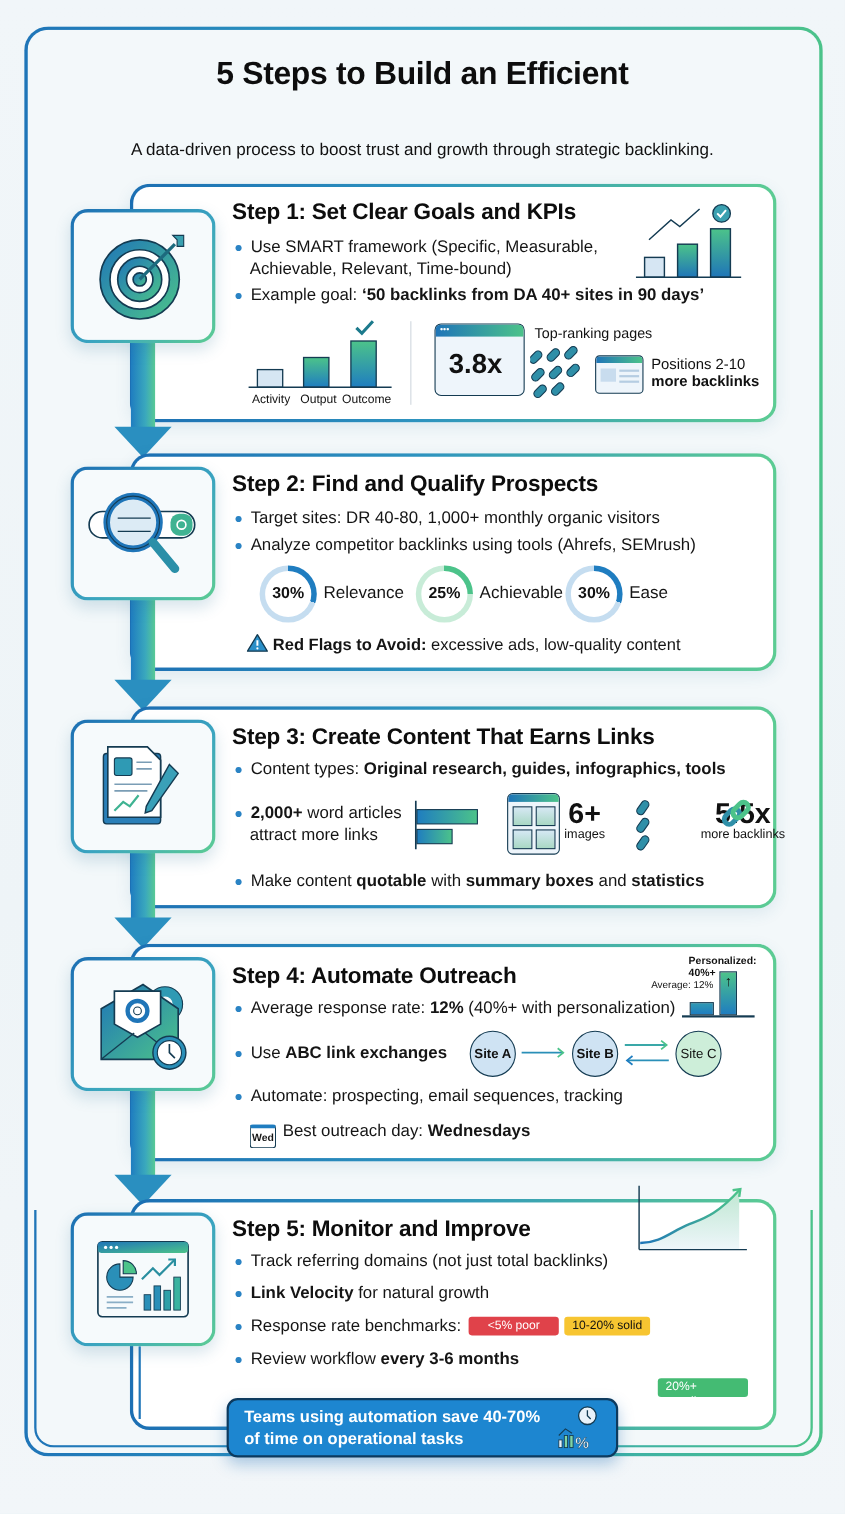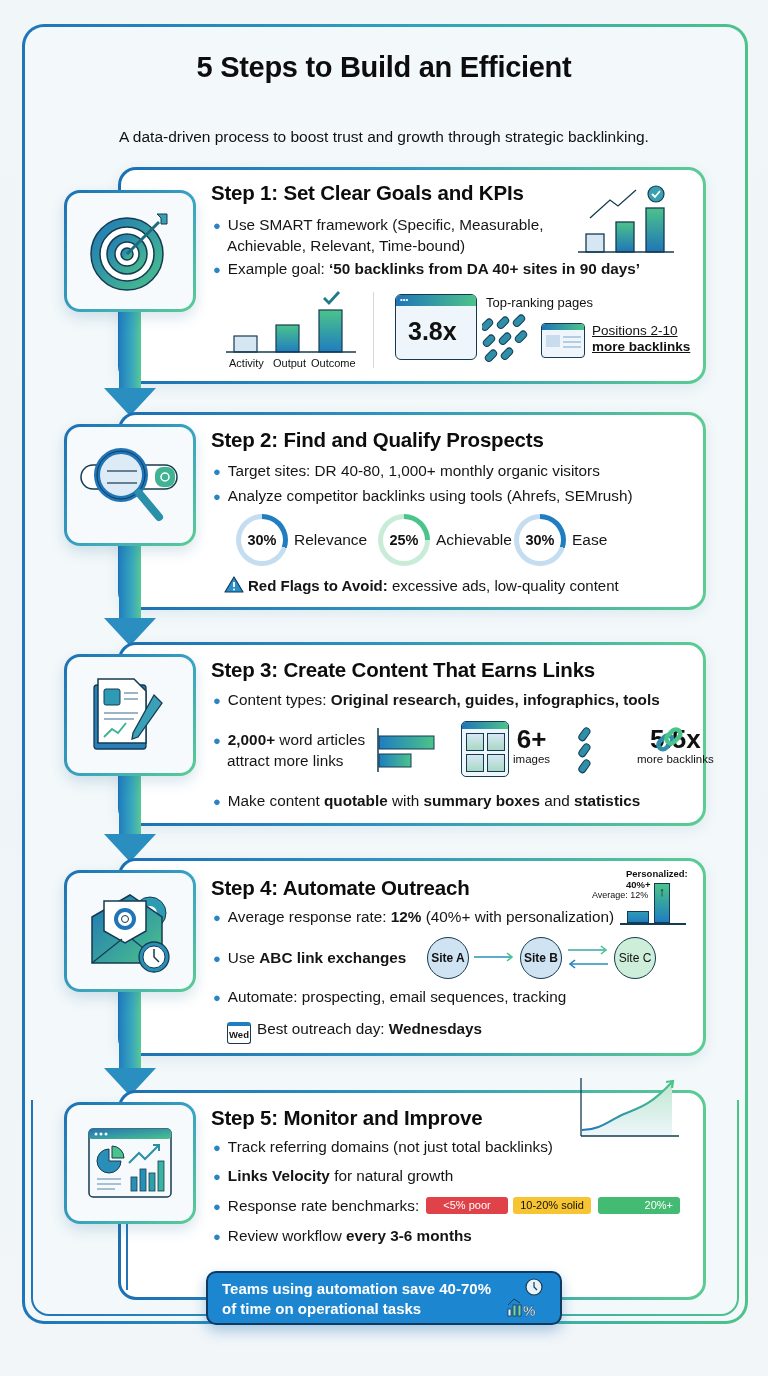--- a/index.html
+++ b/index.html
@@ -179,21 +179,21 @@
   </g>
 </svg>
 <div class="abs" style="left:486px; top:295px; font-size:13px;">Top-ranking pages</div>
 <div class="abs" style="left:541px; top:323px; width:44px; height:35px; border:1.5px solid #143b52; border-radius:4px; background:#eef5fb; overflow:hidden;">
   <div style="height:6px; background:linear-gradient(90deg,#1f75b8,#4cc38a);"></div>
   <div style="position:absolute; left:4px; top:11px; width:14px; height:12px; background:#c8dcee;"></div>
   <div style="position:absolute; left:21px; top:12px; width:18px; height:2px; background:#b5cde2;"></div>
   <div style="position:absolute; left:21px; top:17px; width:18px; height:2px; background:#b5cde2;"></div>
   <div style="position:absolute; left:21px; top:22px; width:18px; height:2px; background:#b5cde2;"></div>
 </div>
-<div class="abs" style="left:592px; top:323px; font-size:13.5px; line-height:16px;text-decoration:underline;">
+<div class="abs" style="left:592px; top:323px; font-size:13.5px; line-height:16px;">
   <div>Positions 2-10</div>
   <div style="font-weight:700">more backlinks</div>
 </div>
 
 <div class="abs card" style="left:118px; top:412px; width:588px; height:198px;"></div>
 <div class="abs stem" style="left:119px; top:540px; height:80px;"></div>
 <div class="abs arrowhead" style="left:104px; top:618px;"></div>
 <div class="abs icon-box" style="left:64px; top:424px;">
   <svg width="110" height="100" viewBox="0 0 110 100">
     <rect x="6" y="30" width="96" height="24" rx="12" fill="#fff" stroke="#143b52" stroke-width="1.5"></rect>
@@ -405,28 +405,28 @@
         <stop offset="1" stop-color="#eef6fa"></stop>
       </linearGradient>
     </defs>
   <path d="M2 54 C20 54, 30 44, 44 38 C58 32, 70 30, 92 6 L92 60 L2 60 Z" fill="url(#ga)"></path>
   <path d="M2 54 C20 54, 30 44, 44 38 C58 32, 70 30, 92 6" fill="none" stroke="url(#gl)" stroke-width="2.2"></path>
   <polyline points="86,6 93,5 92,12" fill="none" stroke="#4cc38a" stroke-width="2.2"></polyline>
   <line x1="1" y1="2" x2="1" y2="60" stroke="#143b52" stroke-width="1.3"></line>
   <line x1="1" y1="60" x2="99" y2="60" stroke="#143b52" stroke-width="1.3"></line>
 </svg>
 <div class="abs bullet" style="left:213px; top:1166px;">
-  <span class="dot">●</span><b>Links Velocity</b><span> for natural growth</span>
+  <span class="dot">●</span><b>Link Velocity</b><span> for natural growth</span>
 </div>
 <div class="abs bullet" style="left:213px; top:1196px;">
   <span class="dot">●</span><span>Response rate benchmarks:</span>
 </div>
 <span class="abs badge" style="left:426px; top:1197px; width:82px; background:#e0424a; color:#fff; text-align:center;">&lt;5% poor</span>
 <span class="abs badge" style="left:513px; top:1197px; width:78px; background:#f7c531; color:#111; text-align:center;">10-20% solid</span>
-<span class="abs badge" style="left:598px; top:1197px; width:82px; background:#44bb73; color:#fff; text-align:right;">20%+ excellent</span>
+<span class="abs badge" style="left:598px; top:1253px; width:82px; background:#44bb73; color:#fff; text-align:left;">20%+ excellent</span>
 <div class="abs bullet" style="left:213px; top:1226px;">
   <span class="dot">●</span><span>Review workflow </span><b>every 3-6 months</b>
 </div>
 
 <div class="abs callout">
   <div>Teams using automation save 40-70%</div>
   <div>of time on operational tasks</div>
   <svg style="position:absolute; right:12px; top:4px;" width="42" height="42" viewBox="0 0 42 42">
     <circle cx="28" cy="10" r="8" fill="#e8f2fa" stroke="#143b52" stroke-width="1.2"></circle>
     <polyline points="28,5 28,10 31,13" fill="none" stroke="#143b52" stroke-width="1.2"></polyline>

